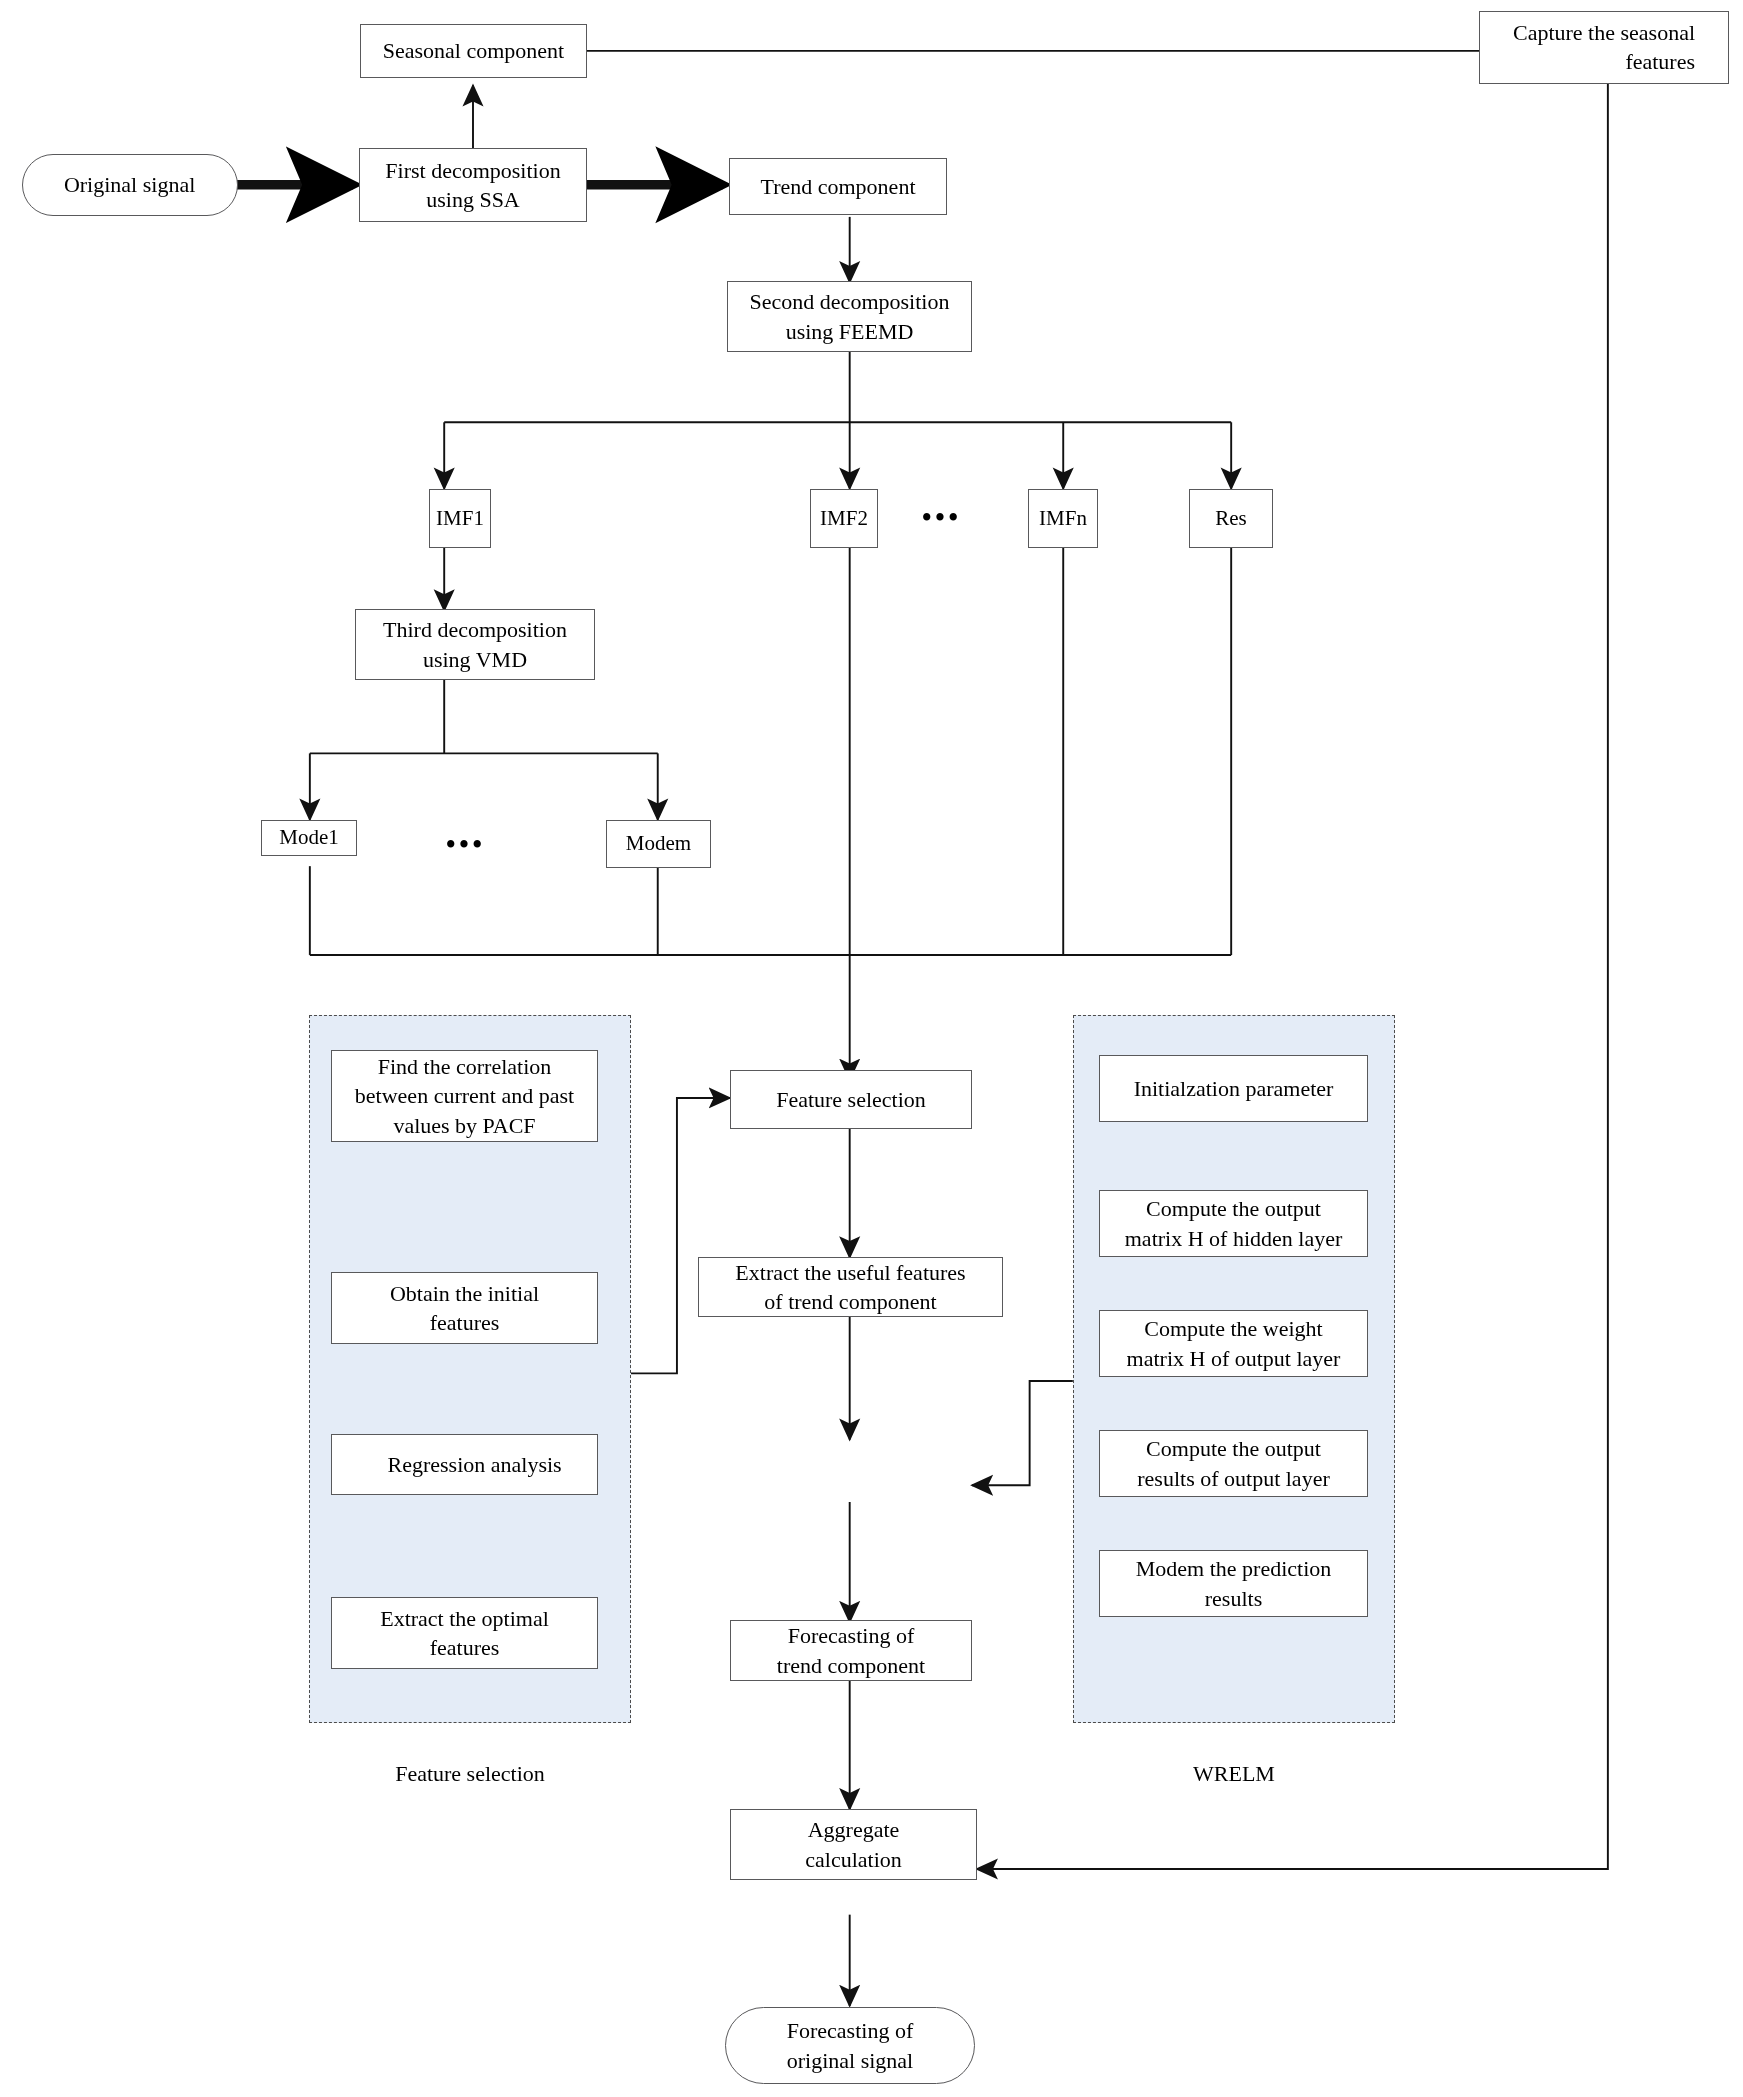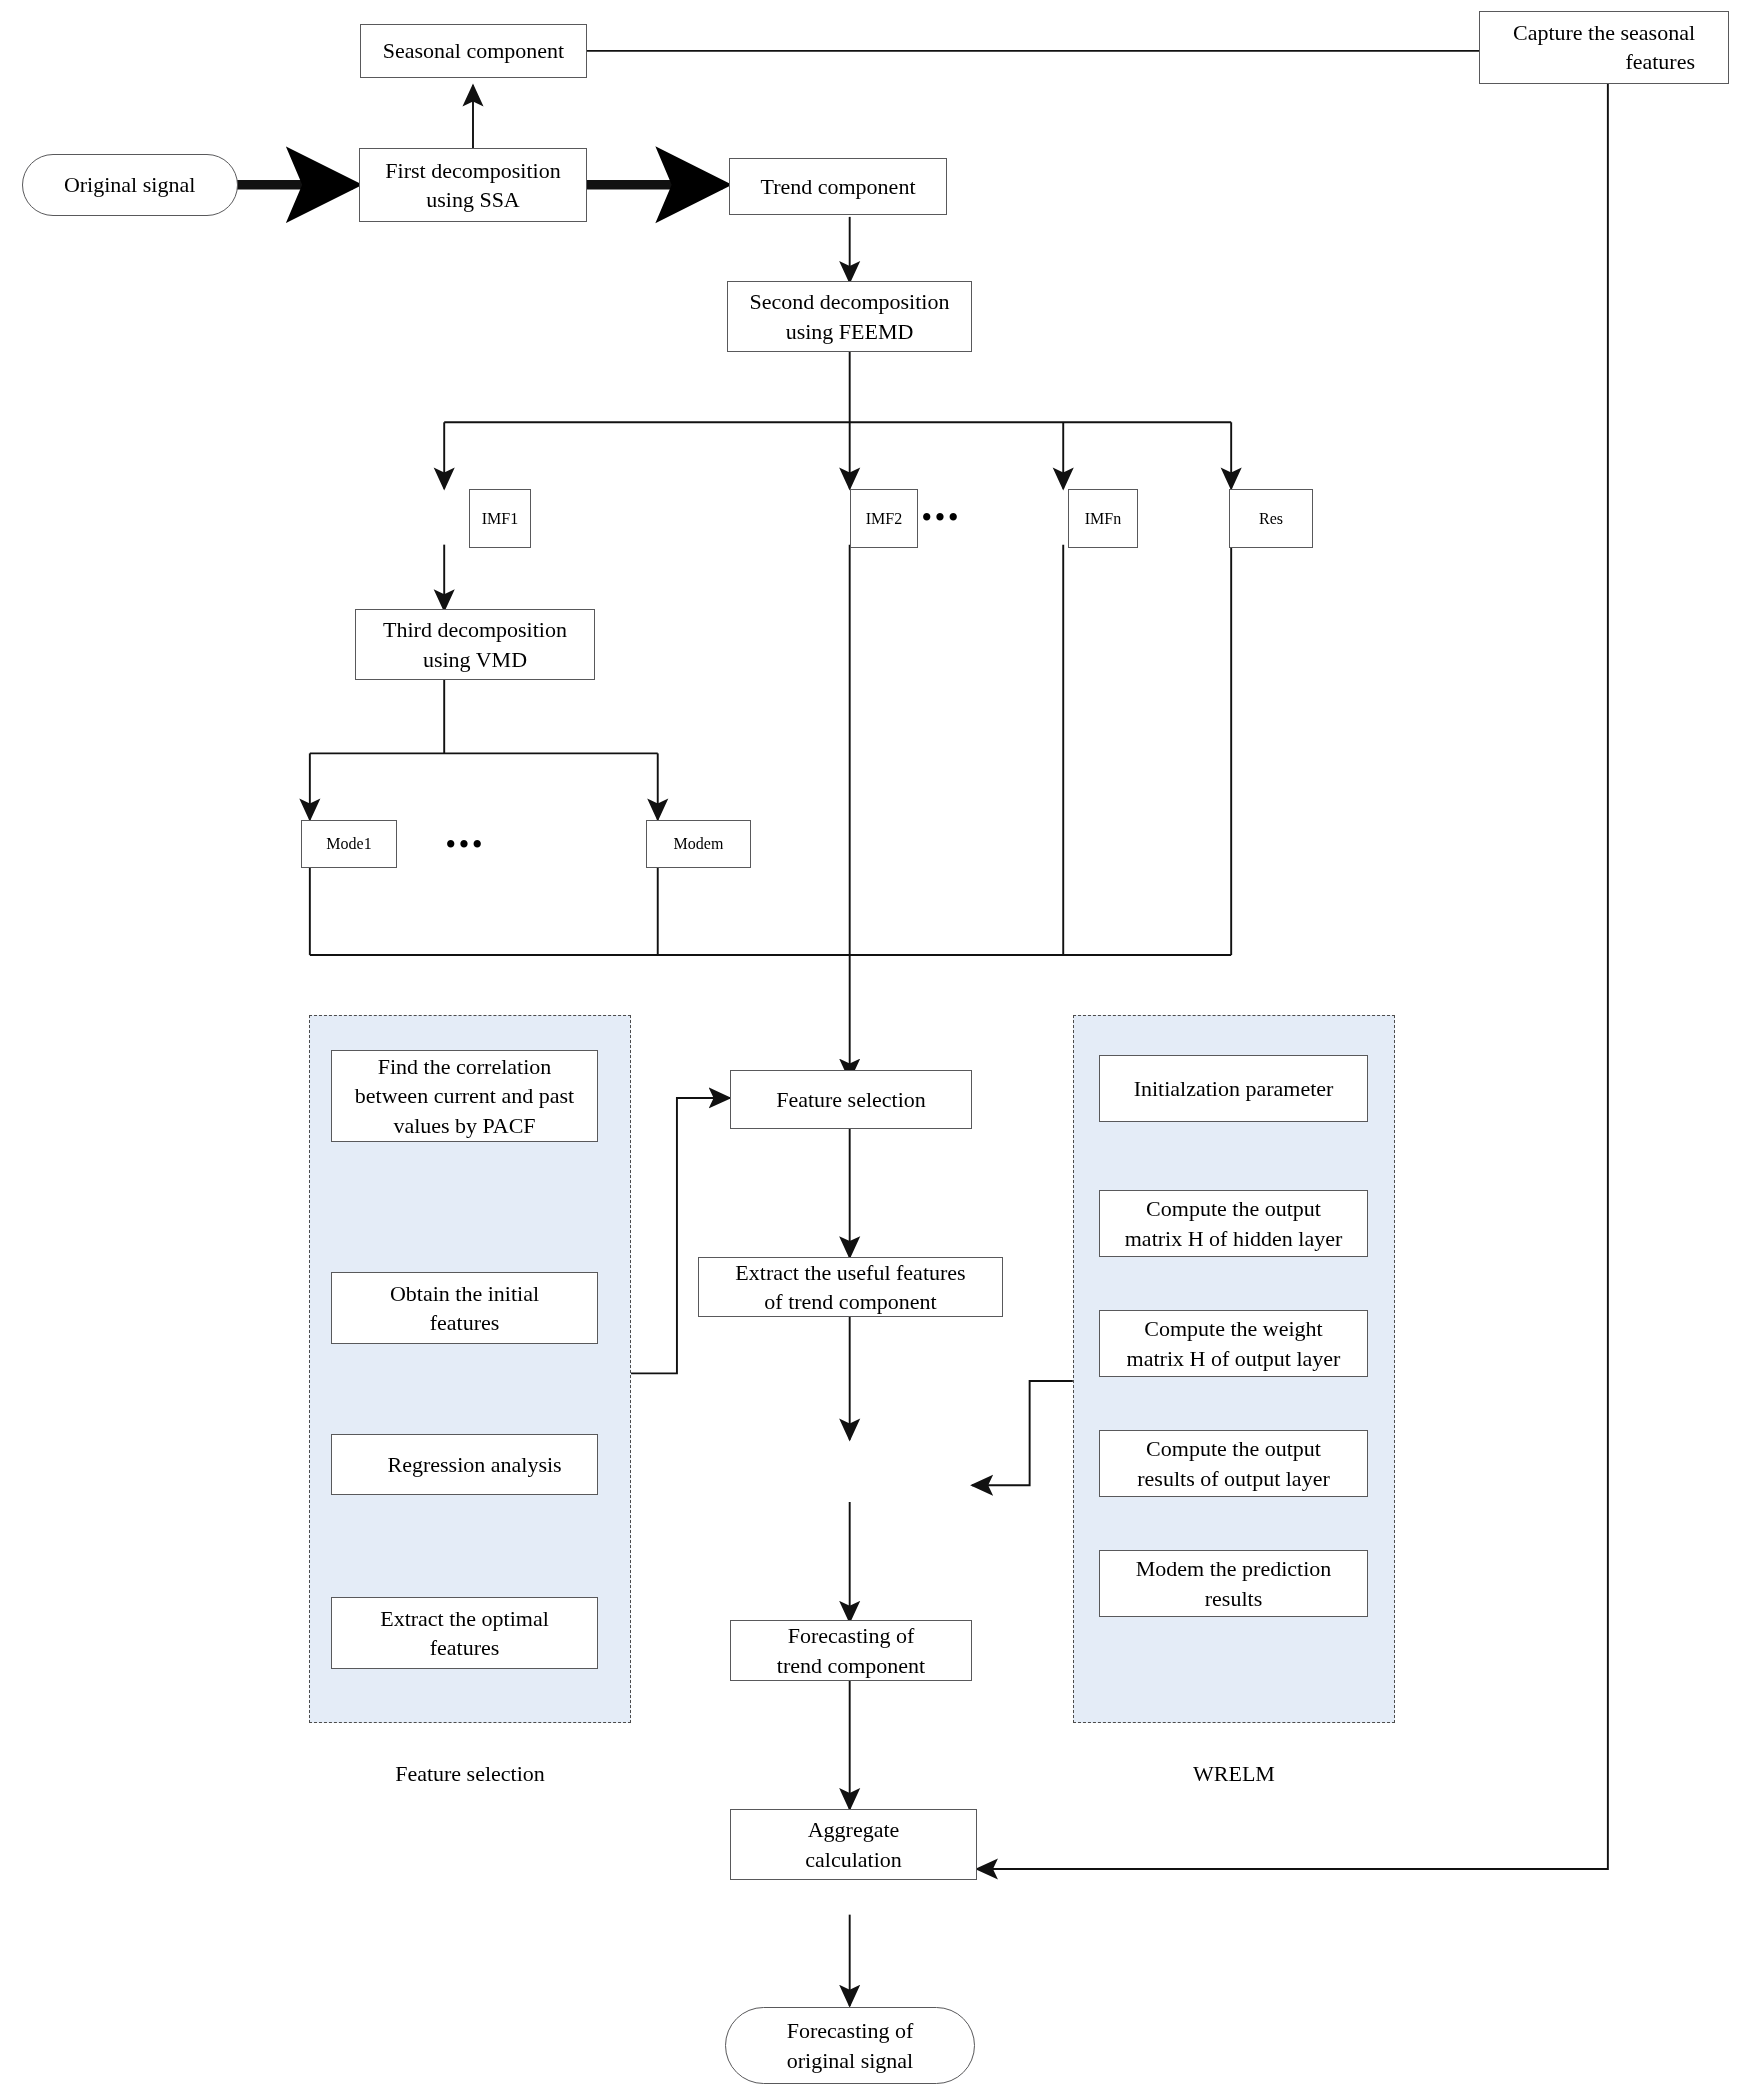--- a/index.html
+++ b/index.html
@@ -5,21 +5,21 @@
   html,body{margin:0;padding:0;background:#fff;}
   body{font-family:"Liberation Serif","DejaVu Serif",serif;}
   #stage{position:relative;width:1744px;height:2097px;background:#fff;overflow:hidden;}
   svg.edges{position:absolute;left:0;top:0;width:1744px;height:2097px;}
 
   .node{position:absolute;box-sizing:border-box;display:flex;align-items:center;
         justify-content:center;text-align:center;background:#fff;
         border:1.4px solid #59595b;color:#000;line-height:1.32;
         font-size:22px;padding:1.9px 3.8px;}
   .node.term{border-radius:43px;}
-  .node.small{font-size:16px;margin-left:40px;}
+  .node.small{font-size:21px;}
 
   .panel{position:absolute;box-sizing:border-box;background:#e4ecf7;
          border:1.9px dashed #4c4c4c;}
   .panel-label{position:absolute;font-size:22px;color:#000;text-align:center;
                width:100%;}
   .ellipsis{position:absolute;font-size:27px;letter-spacing:3.8px;color:#000;
             font-weight:700;}
 </style>
 </head>
 <body>
@@ -122,21 +122,21 @@
   <div class="node small" style="left:429px;top:489px;width:62px;height:59px;">IMF1</div>
   <div class="node small" style="left:810px;top:489px;width:68px;height:59px;">IMF2</div>
   <div class="node small" style="left:1028px;top:489px;width:70px;height:59px;">IMFn</div>
   <div class="node small" style="left:1189px;top:489px;width:84px;height:59px;">Res</div>
 
   <div class="ellipsis" style="left:922px;top:502px;">•••</div>
 
   <div class="node" style="left:355px;top:609px;width:240px;height:71px;white-space:pre-line;">Third decomposition
 using VMD</div>
 
-  <div class="node small" style="left:261px;top:820px;width:96px;height:48px;">Mode1</div>
+  <div class="node small" style="left:261px;top:820px;width:96px;height:36px;">Mode1</div>
   <div class="node small" style="left:606px;top:820px;width:105px;height:48px;">Modem</div>
 
   <div class="ellipsis" style="left:446px;top:829px;">•••</div>
 
   <div class="node" style="left:730px;top:1070px;width:242px;height:59px;">Feature selection</div>
 
   <div class="node" style="left:698px;top:1257px;width:305px;height:60px;white-space:pre-line;">Extract the useful features
 of trend component</div>
 
 

